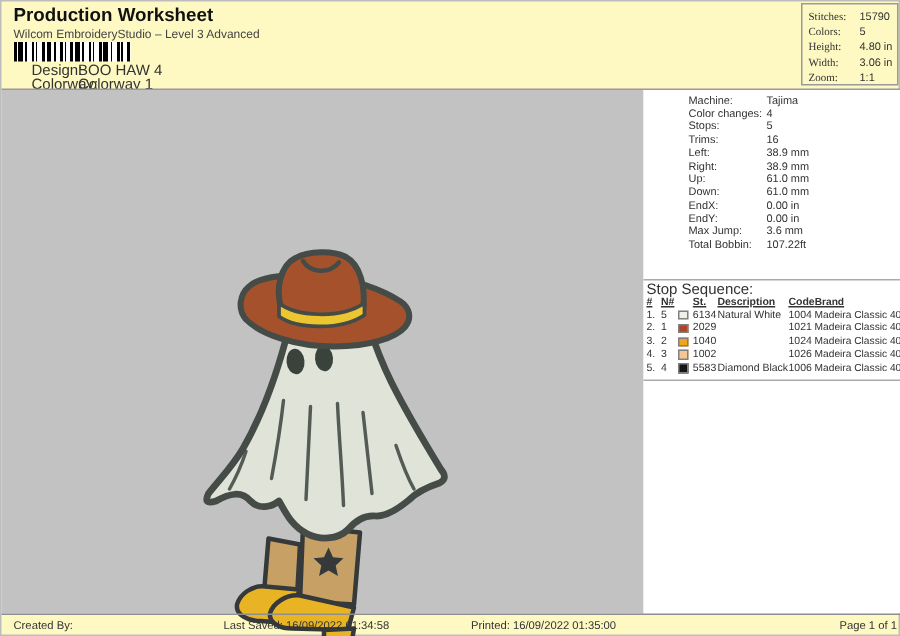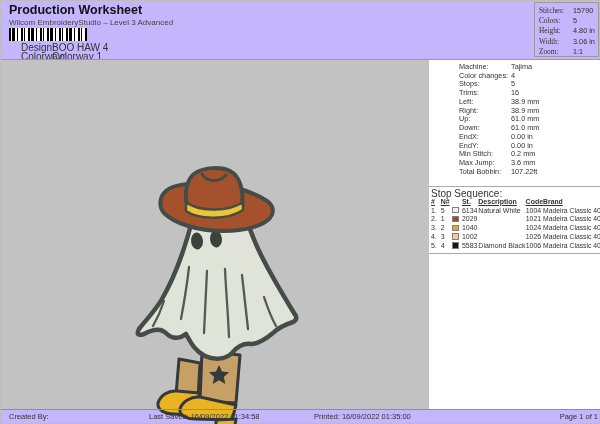--- a/index.html
+++ b/index.html
@@ -1,21 +1,21 @@
 <!DOCTYPE html>
 <html style="--canvas: #c2c2c2; --ghost: #dfe3d8; --outline: #454c47; --eyes: #3a423c; --hat: #a5522c; --band: #edc530; --boot-tan: #c7a066; --boot-yellow: #e9b424; --boot-outline: #35393a;"><head>
 <meta charset="utf-8">
 <style>
   html,body{margin:0;padding:0;}
   body{
     width:600px;height:424px;position:relative;
     font-family:"Liberation Sans","DejaVu Sans",sans-serif;
     background:#ffffff;color:#3a3a3a;overflow:hidden;
   }
-  .page{position:absolute;inset:0;border:1px solid #bdbdbd;box-sizing:border-box;background:#c4b5fd;}
+  .page{position:absolute;inset:0;border:1px solid #bdbdbd;box-sizing:border-box;background:#fef9c3;}
 
   
   .title{position:absolute;left:8px;top:2px;font-size:12.5px;font-weight:bold;color:#111;}
   .subtitle{position:absolute;left:8px;top:17px;font-size:8px;color:#444;}
   .barcode{position:absolute;left:8px;top:27px;width:78px;height:13px;
     background:repeating-linear-gradient(90deg,#000 0 2px,#fff 2px 3px,#000 3px 6px,#fff 6px 8px,#000 8px 9px,#fff 9px 12px,#000 12px 14px,#fff 14px 15px,#000 15px 16px,#fff 16px 19px);}
   .meta-row{position:absolute;left:20px;font-size:10px;display:flex;color:#333;}
   .meta-row .lbl{width:31px;}
   .row-design{top:41px;}
   .row-colorway{top:50px;}
@@ -191,24 +191,20 @@
         </div>
       <div class="m-row">
           <span class="lbl">EndX:</span>
           <span>0.00 in</span>
         </div>
       <div class="m-row">
           <span class="lbl">EndY:</span>
           <span>0.00 in</span>
         </div>
       <div class="m-row">
-          <span class="lbl">Min Stitch:</span>
-          <span>0.2 mm</span>
-        </div>
-      <div class="m-row">
           <span class="lbl">Max Jump:</span>
           <span>3.6 mm</span>
         </div>
       <div class="m-row">
           <span class="lbl">Total Bobbin:</span>
           <span>107.22ft</span>
         </div>
     </div>
 
     <div class="panel-divider div1"></div>

